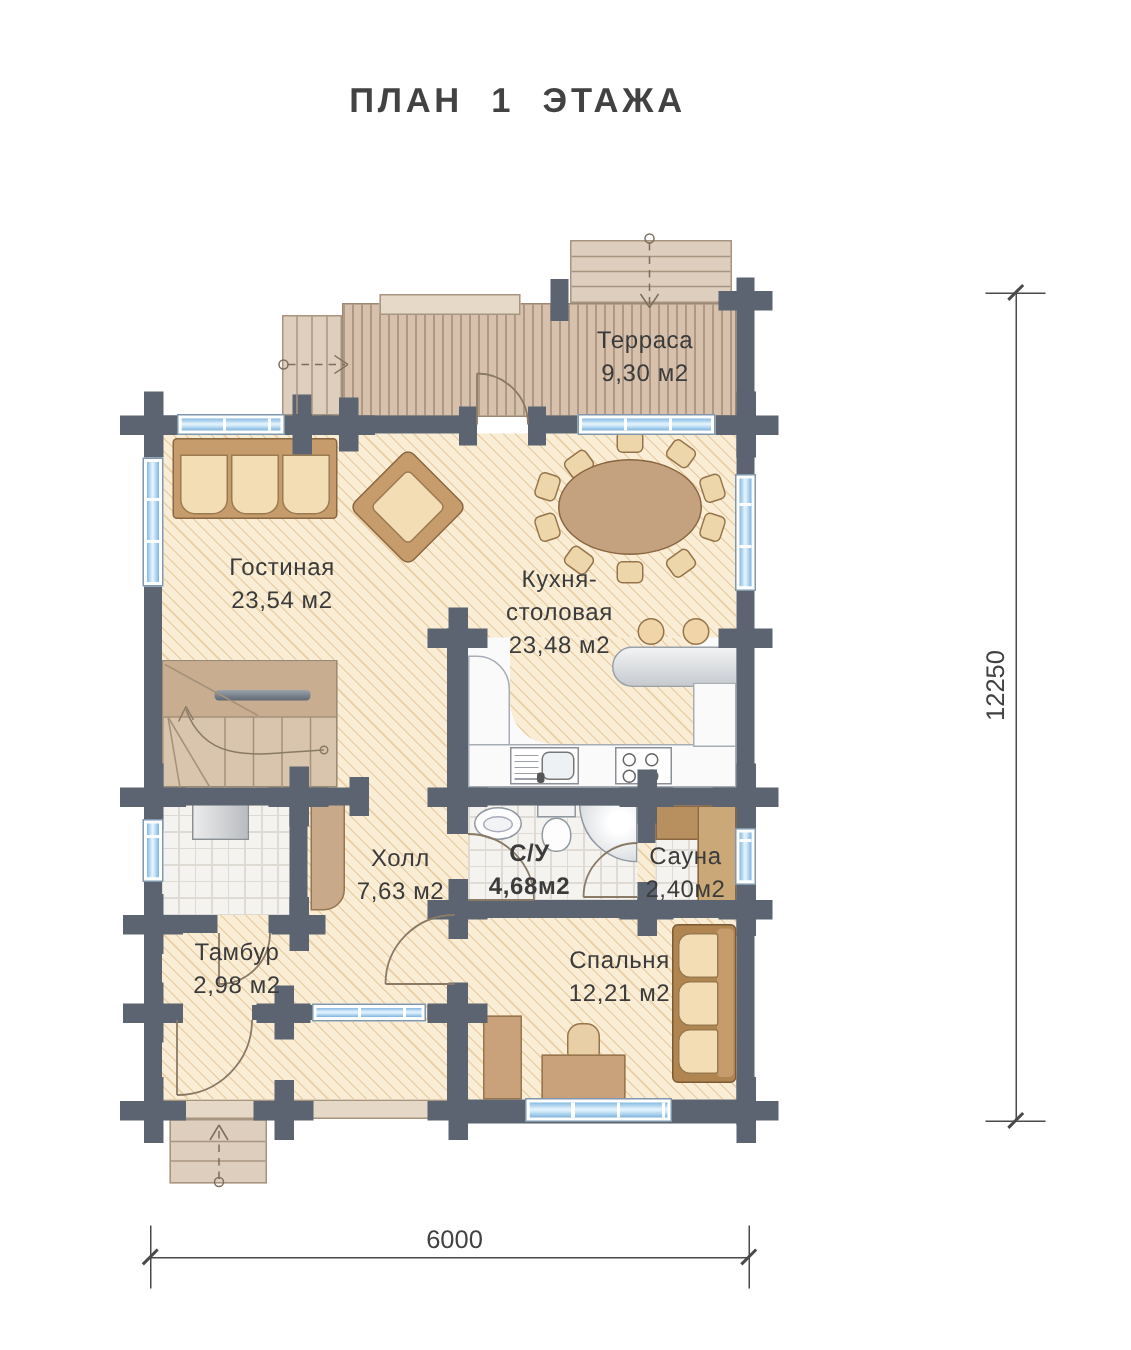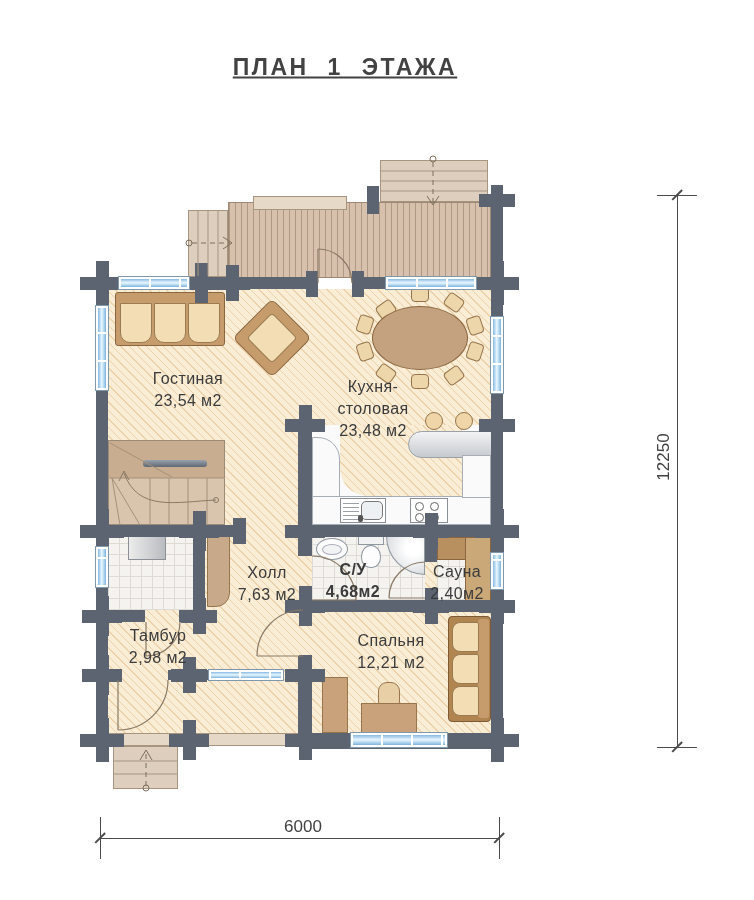--- a/index.html
+++ b/index.html
@@ -22,21 +22,21 @@
         }
   .wv i{background:linear-gradient(90deg,#85b9e4 0%,#e6f4fd 45%,#cfe9f9 60%,#7fb3de 100%);}
   .wh i{background-image:repeating-linear-gradient(90deg,transparent 0 28px,#ffffff 28px 30px),
         linear-gradient(180deg,#85b9e4 0%,#e6f4fd 45%,#cfe9f9 60%,#7fb3de 100%);}
   .wv i{background-image:repeating-linear-gradient(0deg,transparent 0 26px,#ffffff 26px 28px),
         linear-gradient(90deg,#85b9e4 0%,#e6f4fd 45%,#cfe9f9 60%,#7fb3de 100%);}
   .lab{position:absolute;transform:translate(-50%,-50%);text-align:center;font-size:16px;
        line-height:22px;color:#3b3b3b;white-space:nowrap;letter-spacing:.4px;z-index:60;}
   .furn{position:absolute;box-sizing:border-box;}
   .title{position:absolute;transform:translate(-50%,-50%);font-size:23px;font-weight:bold;
-         color:#424242;letter-spacing:2.5px;word-spacing:10px;white-space:nowrap;text-decoration:underline;}
+         color:#424242;letter-spacing:2.5px;word-spacing:10px;white-space:nowrap;}
   .dim-line{position:absolute;background:#4a4a4a;}
   .dim-label{position:absolute;transform:translate(-50%,-50%);font-size:17px;color:#414141;
              background:#fff;padding:0 3px;white-space:nowrap;z-index:55;}
   .dim-label.v{transform:translate(-50%,-50%) rotate(-90deg);background:transparent;}
   .slash{position:absolute;width:14px;height:1.5px;background:#4a4a4a;transform:rotate(-45deg);}
   svg.overlay{position:absolute;left:0;top:0;z-index:50;pointer-events:none;}
 </style>
 </head>
 <body>
 
@@ -287,20 +287,24 @@
         <line x1="223" y1="249" x2="232" y2="243"></line>
     </g>
     <g stroke="#7d6e5c" fill="none" stroke-width="1">
       <line x1="146" y1="786" x2="146" y2="752" stroke-dasharray="5 4"></line>
       <circle cx="146" cy="788" r="3"></circle>
       <line x1="140" y1="760" x2="146" y2="750"></line>
         <line x1="152" y1="760" x2="146" y2="750"></line>
     </g>
   </svg>
 
+  <div class="lab" style="left:430px;top:239px;">
+    <div>Терраса</div>
+    <div>9,30 м2</div>
+  </div>
   <div class="lab" style="left:188px;top:390px;">
     <div>Гостиная</div>
     <div>23,54 м2</div>
   </div>
   <div class="lab" style="left:373px;top:409px;">
     <div>Кухня-</div>
     <div>столовая</div>
     <div>23,48 м2</div>
   </div>
   <div class="lab" style="left:267px;top:584px;">
@@ -312,21 +316,21 @@
     <div>4,68м2</div>
   </div>
   <div class="lab" style="left:457px;top:583px;">
     <div>Сауна</div>
     <div>2,40м2</div>
   </div>
   <div class="lab" style="left:158px;top:647px;">
     <div>Тамбур</div>
     <div>2,98 м2</div>
   </div>
-  <div class="lab" style="left:391px;top:652px;">
+  <div class="lab" style="left:413px;top:652px;">
     <div>Спальня</div>
     <div>12,21 м2</div>
   </div>
 
   <div class="dim-line" style="left:677px;top:195px;width:1px;height:553px;"></div>
   <div class="dim-line" style="left:657px;top:195px;width:40px;height:1px;"></div>
   <div class="dim-line" style="left:657px;top:747px;width:40px;height:1px;"></div>
   <div class="slash" style="left:670px;top:194px;"></div>
   <div class="slash" style="left:670px;top:746px;"></div>
   <div class="dim-label v" style="left:664px;top:457px;">12250</div>

